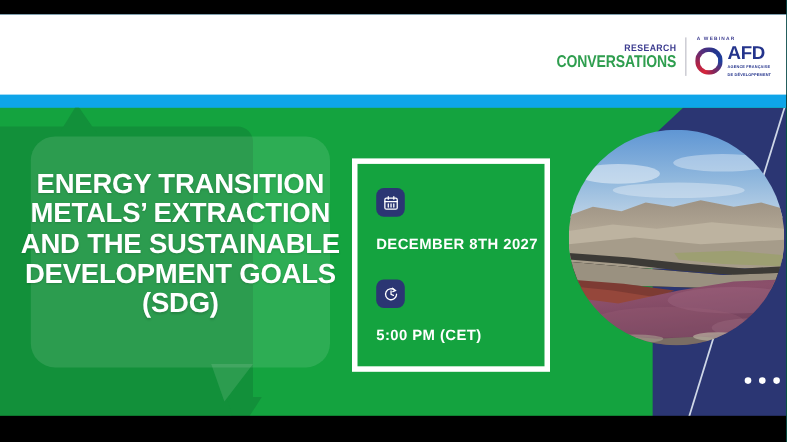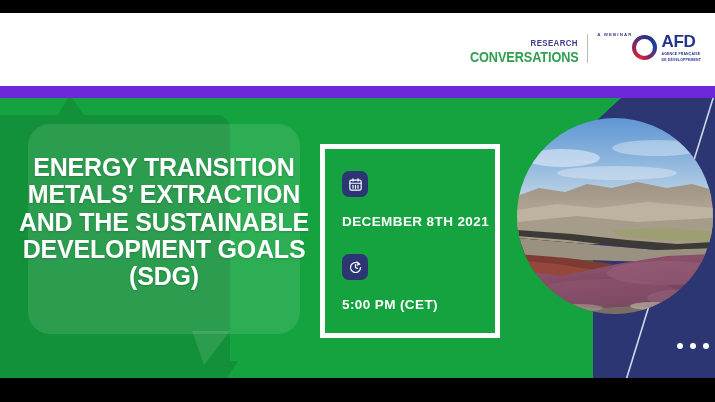--- a/index.html
+++ b/index.html
@@ -3,21 +3,21 @@
 <meta charset="utf-8">
 <style>
   * { margin:0; padding:0; box-sizing:border-box; }
   html,body { background:#000; }
   body { font-family:"Liberation Sans", sans-serif; }
 
   .stage {
     position:relative;
     width:715px; height:402px;
     overflow:hidden;
-    background:#6d28d9;
+    background:#0ea5e9;
   }
 
   
   .bar-top {
     position:absolute; left:0; top:0; width:715px; height:13px;
     background:#000; z-index:60;
   }
   .bar-bottom {
     position:absolute; left:0; top:378px; width:715px; height:24px;
     background:#000; z-index:60;
@@ -43,21 +43,21 @@
   }
   .rc-conversations {
     font-size:15.5px; font-weight:bold; color:#2f9e4f;
     letter-spacing:-.1px; line-height:1;
     transform:scaleX(0.82); transform-origin:right center;
     white-space:nowrap;
   }
   .logo-sep {
     width:1px; align-self:stretch; background:#b9b9c4; margin:1px 8px 1px 0;
   }
-  .afd-block { display:flex; flex-direction:row; align-items:flex-start; }
+  .afd-block { display:flex; flex-direction:column; align-items:flex-start; }
   .afd-webinar {
     font-size:4.4px; font-weight:bold; color:#3b3b8f;
     letter-spacing:1.1px; line-height:1; margin-bottom:3px; margin-left:1px;
   }
   .afd-main { display:flex; align-items:center; gap:4px; }
   .afd-ring {
     width:25px; height:25px; border-radius:50%;
     border:4.4px solid transparent;
     background:
       linear-gradient(#fff,#fff) padding-box,
@@ -226,21 +226,21 @@
         <svg width="15" height="15" viewBox="0 0 24 24" fill="none" stroke="#ffffff" stroke-width="1.9" stroke-linecap="round">
           <rect x="3" y="5" width="18" height="16" rx="2.2"></rect>
           <line x1="3" y1="10" x2="21" y2="10"></line>
           <line x1="8" y1="3" x2="8" y2="6.5"></line>
           <line x1="16" y1="3" x2="16" y2="6.5"></line>
           <line x1="8" y1="13.5" x2="8" y2="18"></line>
           <line x1="12" y1="13.5" x2="12" y2="18"></line>
           <line x1="16" y1="13.5" x2="16" y2="18"></line>
         </svg>
       </div>
-      <div class="info-text">DECEMBER 8TH 2021</div>
+      <div class="info-text">DECEMBER 8TH 2027</div>
 
       <div class="info-gap"></div>
 
       <div class="icon-tile">
         <svg width="15" height="15" viewBox="0 0 24 24" fill="none" stroke="#ffffff" stroke-width="1.9" stroke-linecap="round">
           <path d="M20 12a8 8 0 1 1-2.6-5.9"></path>
           <polyline points="14.2,3.2 18.4,6.6 14.6,8.2"></polyline>
           <polyline points="12,7.2 12,12 15.4,13.6"></polyline>
         </svg>
       </div>

